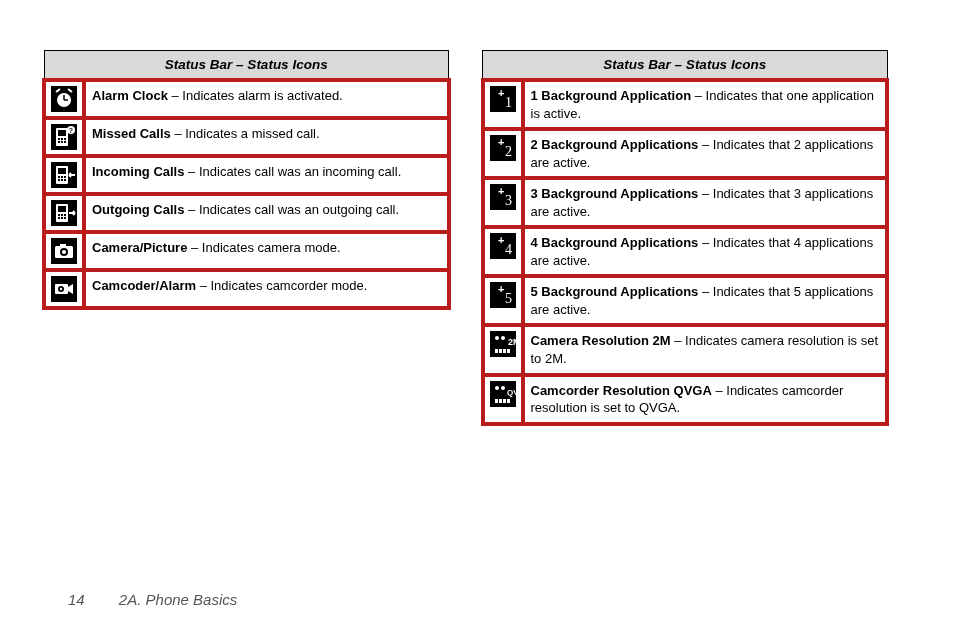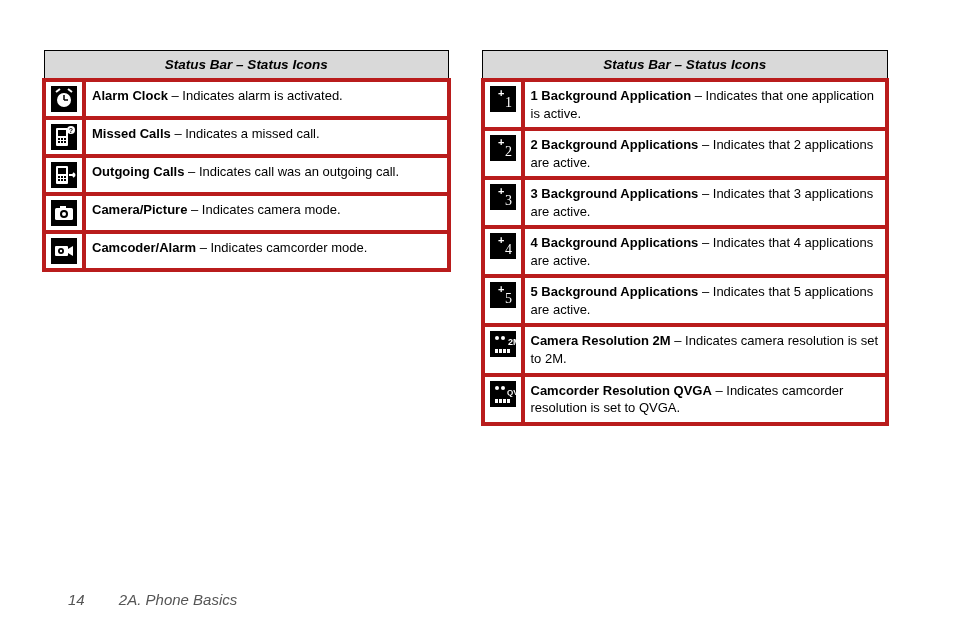--- a/index.html
+++ b/index.html
@@ -111,20 +111,35 @@
             <td class="icon-cell"><svg class="icon" viewBox="0 0 26 26">
                 <rect x="0" y="0" width="26" height="26" fill="black"></rect>
                 <rect x="5" y="4" width="12" height="18" rx="1" fill="white"></rect>
                 <rect x="7" y="6" width="8" height="6" fill="black"></rect>
                 <rect x="7" y="14" width="2" height="2" fill="black"></rect>
                 <rect x="10" y="14" width="2" height="2" fill="black"></rect>
                 <rect x="13" y="14" width="2" height="2" fill="black"></rect>
                 <rect x="7" y="17" width="2" height="2" fill="black"></rect>
                 <rect x="10" y="17" width="2" height="2" fill="black"></rect>
                 <rect x="13" y="17" width="2" height="2" fill="black"></rect>
+                <path d="M24 13 L18 13 M18 13 L20 11 M18 13 L20 15" stroke="white" stroke-width="1.8" fill="none"></path>
+              </svg></td>
+            <td class="desc-cell"><b>Incoming Calls</b><span> – Indicates call was an incoming call.</span></td>
+          </tr>
+          <tr>
+            <td class="icon-cell"><svg class="icon" viewBox="0 0 26 26">
+                <rect x="0" y="0" width="26" height="26" fill="black"></rect>
+                <rect x="5" y="4" width="12" height="18" rx="1" fill="white"></rect>
+                <rect x="7" y="6" width="8" height="6" fill="black"></rect>
+                <rect x="7" y="14" width="2" height="2" fill="black"></rect>
+                <rect x="10" y="14" width="2" height="2" fill="black"></rect>
+                <rect x="13" y="14" width="2" height="2" fill="black"></rect>
+                <rect x="7" y="17" width="2" height="2" fill="black"></rect>
+                <rect x="10" y="17" width="2" height="2" fill="black"></rect>
+                <rect x="13" y="17" width="2" height="2" fill="black"></rect>
                 <path d="M18 13 L24 13 M24 13 L22 11 M24 13 L22 15" stroke="white" stroke-width="1.8" fill="none"></path>
               </svg></td>
             <td class="desc-cell"><b>Outgoing Calls</b><span> – Indicates call was an outgoing call.</span></td>
           </tr>
           <tr>
             <td class="icon-cell"><svg class="icon" viewBox="0 0 26 26">
                 <rect x="0" y="0" width="26" height="26" fill="black"></rect>
                 <rect x="4" y="8" width="18" height="12" rx="1.5" fill="white"></rect>
                 <rect x="9" y="6" width="6" height="3" fill="white"></rect>
                 <circle cx="13" cy="14" r="4" fill="black"></circle>

